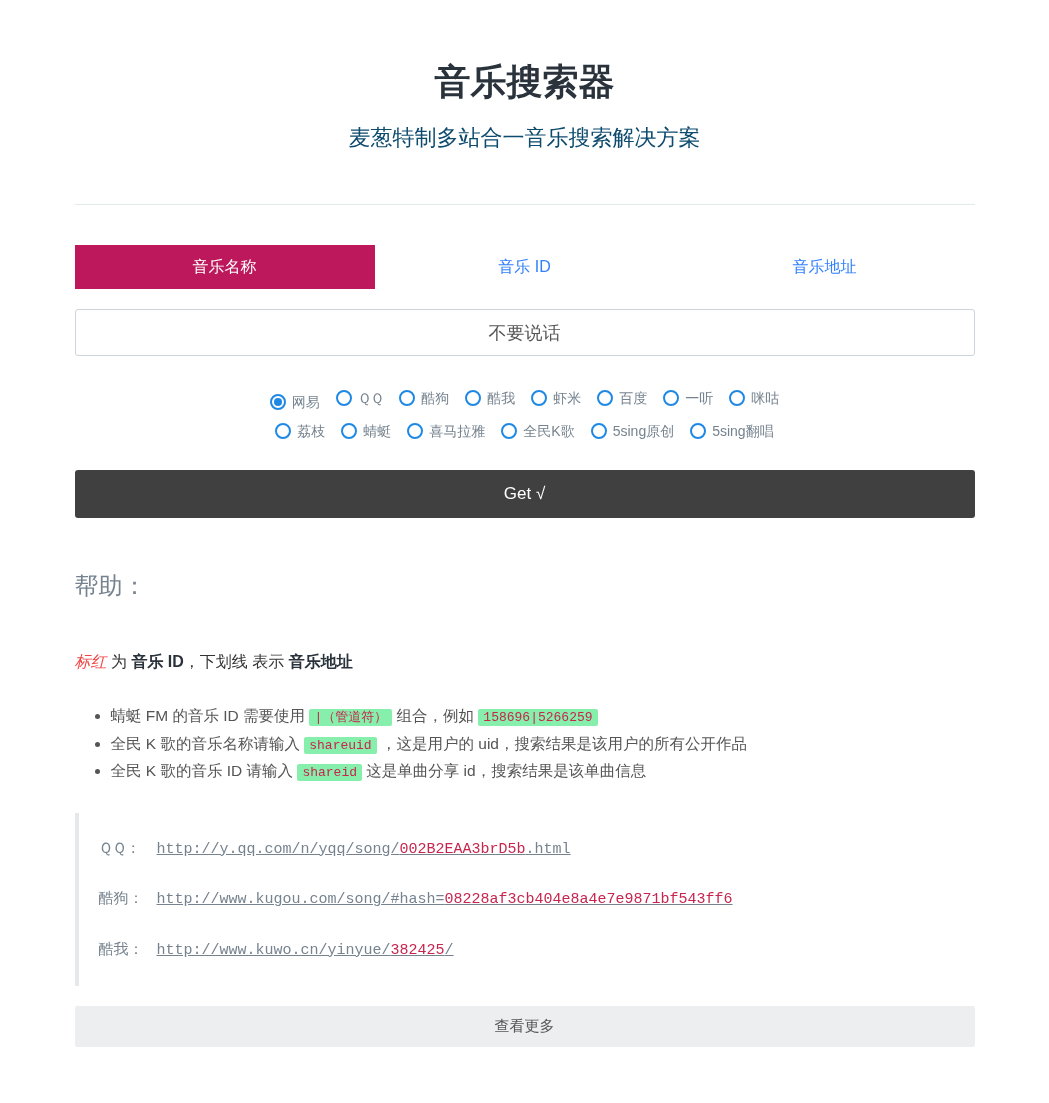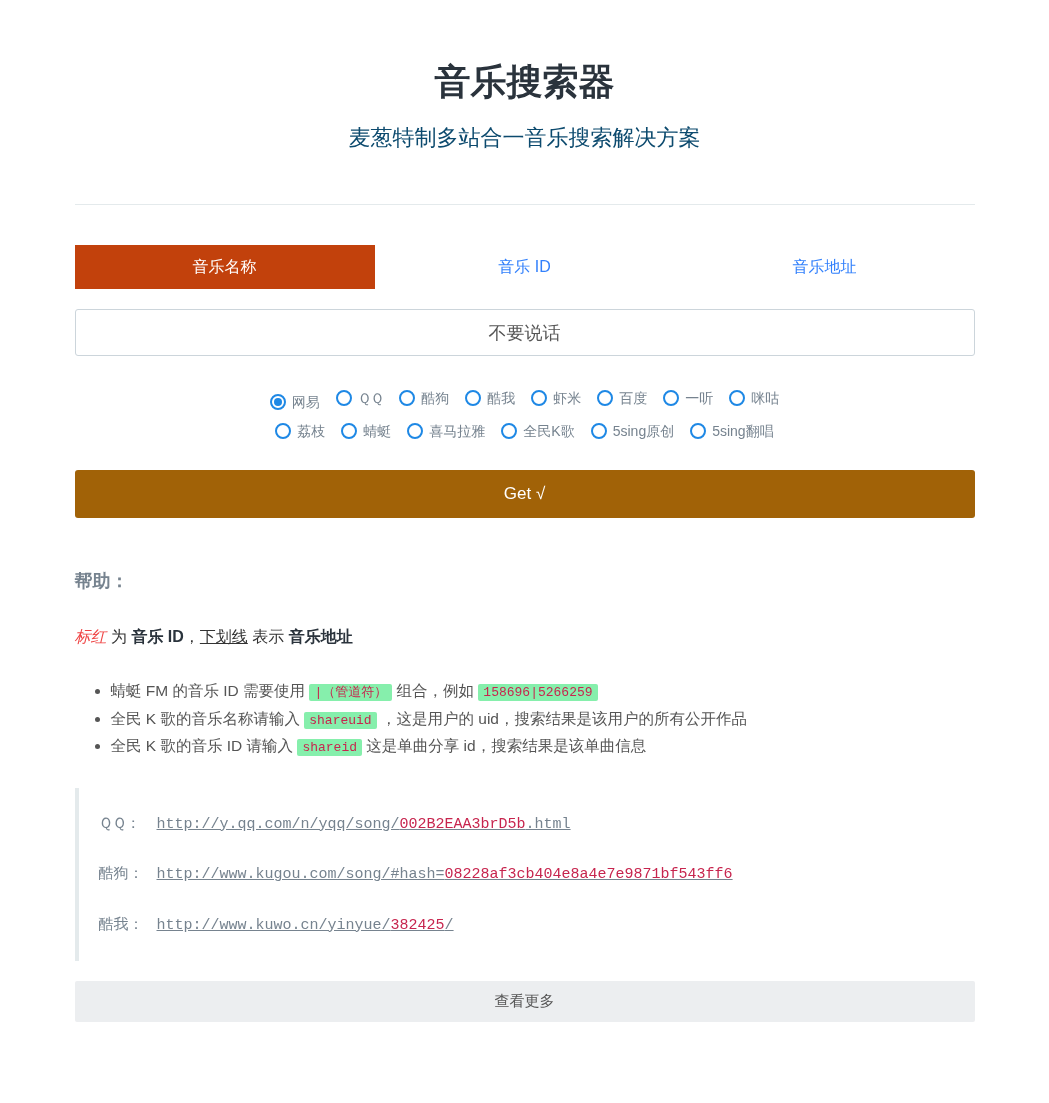--- a/index.html
+++ b/index.html
@@ -41,21 +41,21 @@
 }
 .tab {
   flex: 1;
   text-align: center;
   padding: 10px 0;
   font-size: 16px;
   cursor: pointer;
   color: #3280fc;
 }
 .tab.active {
-  background: #c2410c;
+  background: #be185d;
   color: #fff;
   border-radius: 0;
 }
 .search-input {
   width: 100%;
   padding: 12px 16px;
   font-size: 18px;
   text-align: center;
   border: 1px solid #ccd5db;
   border-radius: 3px;
@@ -91,42 +91,42 @@
   width: 8px;
   height: 8px;
   background: #1e88e5;
   border-radius: 50%;
   display: none;
 }
 .radio-item.checked .radio-dot { display: block; }
 .get-btn {
   width: 100%;
   padding: 14px 0;
-  background: #a16207;
+  background: #404040;
   color: #fff;
   border: none;
   font-size: 17px;
   border-radius: 3px;
   cursor: pointer;
   margin-bottom: 50px;
 }
 .help-title {
-  font-size: 18px;
-  font-weight: 700;
-  color: #76838f;
-  margin-bottom: 30px;
+  font-size: 24px;
+  font-weight: 400;
+  color: #76838f;
+  margin-bottom: 46px;
 }
 .legend {
   font-size: 16px;
   margin-bottom: 30px;
   color: #333;
 }
 .red { color: #ef4444; font-style: italic; }
 .bold { font-weight: 700; color: #2a333c; }
-.underline { text-decoration: underline; }
+.underline { }
 .help-list {
   list-style: disc;
   padding-left: 36px;
   margin-bottom: 30px;
   color: #555;
 }
 .help-list li {
   margin-bottom: 4px;
   font-size: 15.5px;
 }

